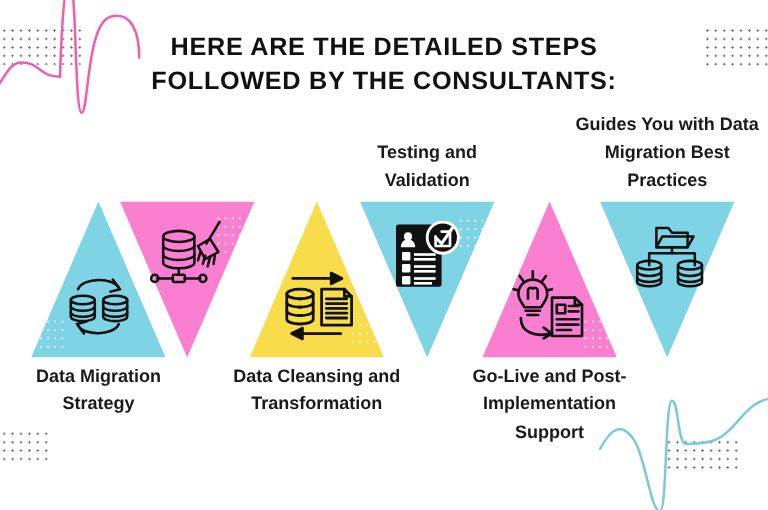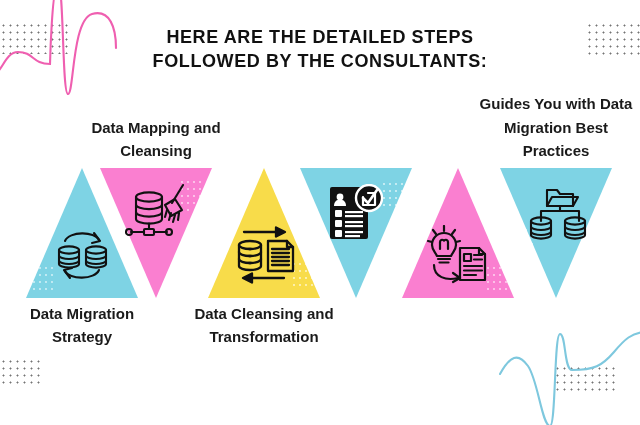--- a/index.html
+++ b/index.html
@@ -39,21 +39,21 @@
     overflow: visible;
   }
 
   
   .title {
     position: absolute;
     left: 120px;
     top: 26px;
     width: 400px;
     text-align: center;
-    font-size: 18px;
+    font-size: 21px;
     font-weight: 700;
     letter-spacing: 0.6px;
     line-height: 1.32;
     color: #111111;
     text-transform: uppercase;
   }
 
   
   .band {
     position: absolute;
@@ -229,21 +229,20 @@
 
             <line x1="24" y1="40.6" x2="24" y2="46"></line>
             <rect x="19" y="46" width="10" height="6" rx="1"></rect>
             <line x1="6" y1="49" x2="19" y2="49"></line>
             <line x1="29" y1="49" x2="42" y2="49"></line>
             <circle cx="4" cy="49" r="3"></circle>
             <circle cx="44" cy="49" r="3"></circle>
           </g>
         </svg>
       </div>
-      <div class="step-label">Data Mapping and Cleansing</div>
     </div>
 
     <div class="step up" style="left:208px;">
       <div class="tri">
         <svg width="112" height="130" viewBox="0 0 112 130">
           <polygon points="56,0 112,130 0,130" fill="#f8dc4a"></polygon>
           <g fill="#ffffff" opacity="0.8">
             <circle cx="86" cy="96" r="0.9"></circle>
               <circle cx="92" cy="96" r="0.9"></circle>
             <circle cx="98" cy="96" r="0.9"></circle>
@@ -331,20 +330,21 @@
           <rect x="18" y="41" width="18" height="2.2" fill="#fff"></rect>
           <rect x="8" y="46" width="7" height="7" rx="1" fill="#fff"></rect>
           <rect x="18" y="47" width="18" height="2.2" fill="#fff"></rect>
           <rect x="18" y="51" width="15" height="2.2" fill="#fff"></rect>
 
           <circle cx="42" cy="14" r="13" fill="#111" stroke="#fff" stroke-width="2.4"></circle>
           <polyline points="36,13 36,21 48,21 48,9 41,9" fill="none" stroke="#fff" stroke-width="2.2" stroke-linecap="round" stroke-linejoin="round"></polyline>
           <polyline points="36,14 41,19 50,6" fill="none" stroke="#fff" stroke-width="2.6" stroke-linecap="round" stroke-linejoin="round"></polyline>
         </svg>
       </div>
+      <div class="step-label">Testing and Validation</div>
     </div>
 
     <div class="step up" style="left:402px;">
       <div class="tri">
         <svg width="112" height="130" viewBox="0 0 112 130">
           <polygon points="56,0 112,130 0,130" fill="#fa7fd0"></polygon>
           <g fill="#ffffff" opacity="0.75">
             <circle cx="86" cy="100" r="0.9"></circle>
               <circle cx="92" cy="100" r="0.9"></circle>
             <circle cx="98" cy="100" r="0.9"></circle>
@@ -388,20 +388,21 @@
             <polyline points="53,23 53,29 59,29"></polyline>
             <rect x="38" y="29" width="7" height="7"></rect>
             <line x1="48" y1="30" x2="56" y2="30"></line>
             <line x1="48" y1="34.5" x2="56" y2="34.5"></line>
             <line x1="38" y1="41" x2="56" y2="41"></line>
             <line x1="38" y1="45.5" x2="56" y2="45.5"></line>
             <line x1="38" y1="50" x2="50" y2="50"></line>
           </g>
         </svg>
       </div>
+      <div class="step-label">Go-Live and Post-Implementation Support</div>
     </div>
 
     <div class="step down" style="left:500px;">
       <div class="tri">
         <svg width="112" height="130" viewBox="0 0 112 130">
           <polygon points="0,0 112,0 56,130" fill="#7ed3e4"></polygon>
           <g fill="#ffffff" opacity="0.8">
             <circle cx="14" cy="62" r="0.9"></circle>
               <circle cx="20" cy="62" r="0.9"></circle>
             <circle cx="26" cy="62" r="0.9"></circle>

